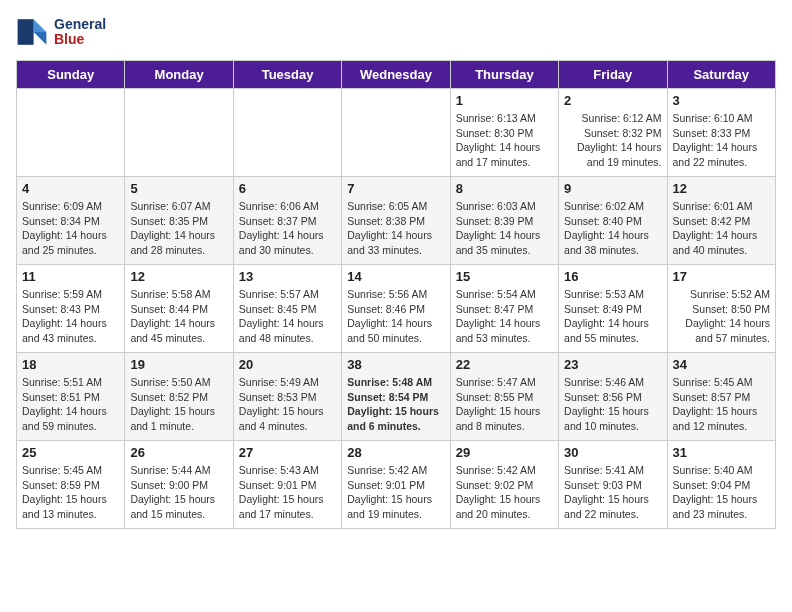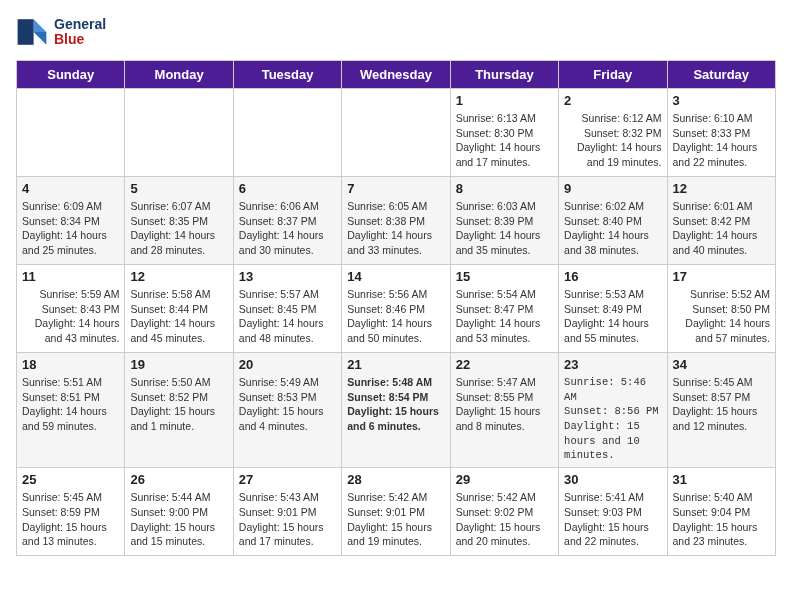--- a/index.html
+++ b/index.html
@@ -184,21 +184,21 @@
         <td>
           <div class="day-number">12</div>
           <div class="day-info" style="white-space: pre-line;">Sunrise: 6:01 AM
 Sunset: 8:42 PM
 Daylight: 14 hours and 40 minutes.</div>
         </td>
       </tr>
       <tr>
         <td>
           <div class="day-number">11</div>
-          <div class="day-info" style="white-space: pre-line; text-align: right;">Sunrise: 5:59 AM
+          <div class="day-info" style="white-space: pre-line;">Sunrise: 5:59 AM
 Sunset: 8:43 PM
 Daylight: 14 hours and 43 minutes.</div>
         </td>
         <td>
           <div class="day-number">12</div>
           <div class="day-info" style="white-space: pre-line;">Sunrise: 5:58 AM
 Sunset: 8:44 PM
 Daylight: 14 hours and 45 minutes.</div>
         </td>
         <td>
@@ -245,34 +245,34 @@
 Sunset: 8:52 PM
 Daylight: 15 hours and 1 minute.</div>
         </td>
         <td>
           <div class="day-number">20</div>
           <div class="day-info" style="white-space: pre-line;">Sunrise: 5:49 AM
 Sunset: 8:53 PM
 Daylight: 15 hours and 4 minutes.</div>
         </td>
         <td>
-          <div class="day-number">21</div>
+          <div class="day-number">38</div>
           <div class="day-info" style="white-space: pre-line; font-weight: bold;">Sunrise: 5:48 AM
 Sunset: 8:54 PM
 Daylight: 15 hours and 6 minutes.</div>
         </td>
         <td>
           <div class="day-number">22</div>
           <div class="day-info" style="white-space: pre-line;">Sunrise: 5:47 AM
 Sunset: 8:55 PM
 Daylight: 15 hours and 8 minutes.</div>
         </td>
         <td>
           <div class="day-number">23</div>
-          <div class="day-info" style="white-space: pre-line; font-family: Liberation Mono, monospace;">Sunrise: 5:46 AM
+          <div class="day-info" style="white-space: pre-line;">Sunrise: 5:46 AM
 Sunset: 8:56 PM
 Daylight: 15 hours and 10 minutes.</div>
         </td>
         <td>
           <div class="day-number">34</div>
           <div class="day-info" style="white-space: pre-line;">Sunrise: 5:45 AM
 Sunset: 8:57 PM
 Daylight: 15 hours and 12 minutes.</div>
         </td>
       </tr>

